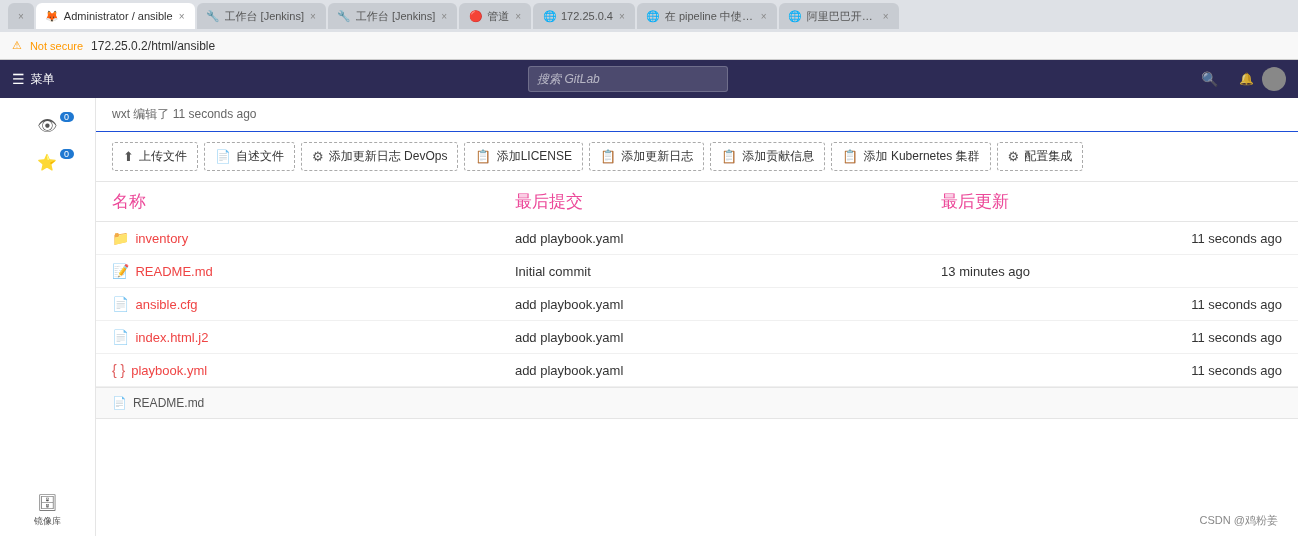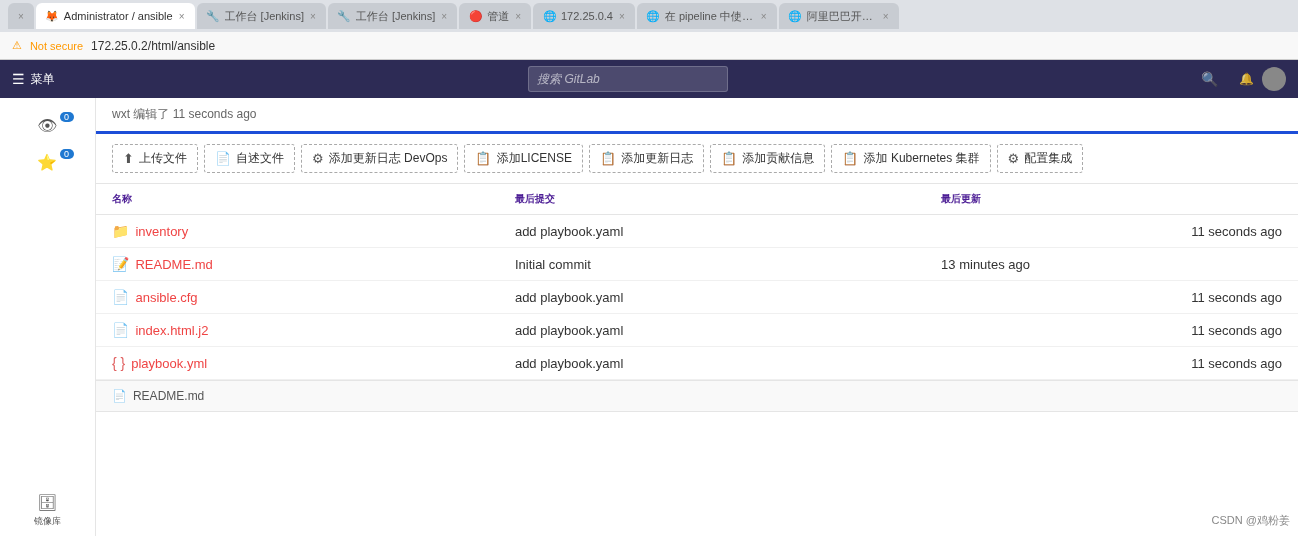--- a/index.html
+++ b/index.html
@@ -123,21 +123,21 @@
     .content {
       flex: 1;
       overflow-y: auto;
       background: #fff;
       padding: 0;
     }
 
     
     .commit-bar {
       background: #fff;
-      border-bottom: 3px solid #1d4ed8;
+      border-bottom: 1px solid #1d4ed8;
       padding: 8px 16px;
       font-size: 12px;
       color: #666;
     }
 
     
     .action-buttons {
       padding: 10px 16px;
       display: flex;
       flex-wrap: wrap;
@@ -159,23 +159,23 @@
     .action-btn .btn-icon { font-size: 13px; color: #555; }
 
     
     .file-table {
       width: 100%;
       border-collapse: collapse;
     }
     .file-table thead th {
       text-align: left;
       padding: 8px 16px;
-      font-size: 10px;
-      font-weight: 700;
-      color: #4c1d95;
+      font-size: 17px;
+      font-weight: 400;
+      color: #ec4899;
       border-bottom: 1px solid #e5e5e5;
     }
     .file-table tbody tr {
       border-bottom: 1px solid #f0f0f0;
     }
     .file-table tbody td {
       padding: 8px 16px;
       font-size: 13px;
       color: #333;
     }
@@ -210,21 +210,21 @@
     .readme-title {
       font-size: 28px;
       font-weight: bold;
       color: #333;
     }
 
     
     .watermark {
       position: fixed;
       bottom: 8px;
-      right: 8px;
+      right: 20px;
       font-size: 11px;
       color: #888;
       text-align: right;
     }
   </style>
 </head>
 <body>
 
 <div class="browser-bar">
   <div class="tab inactive">

